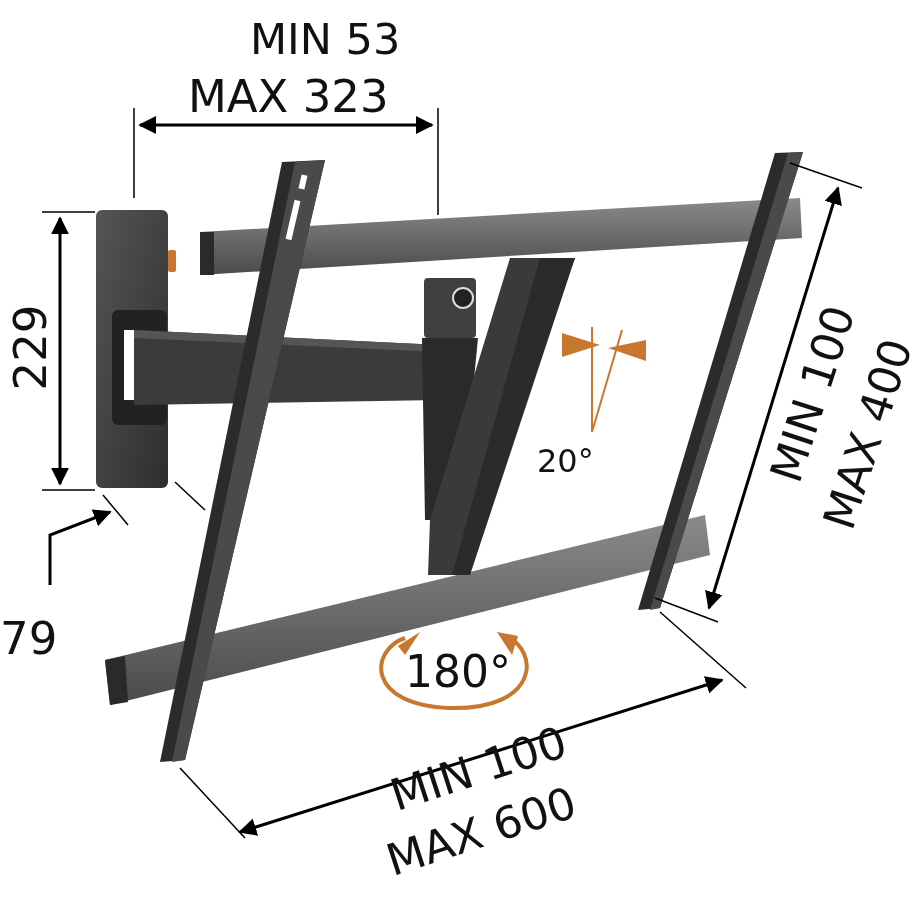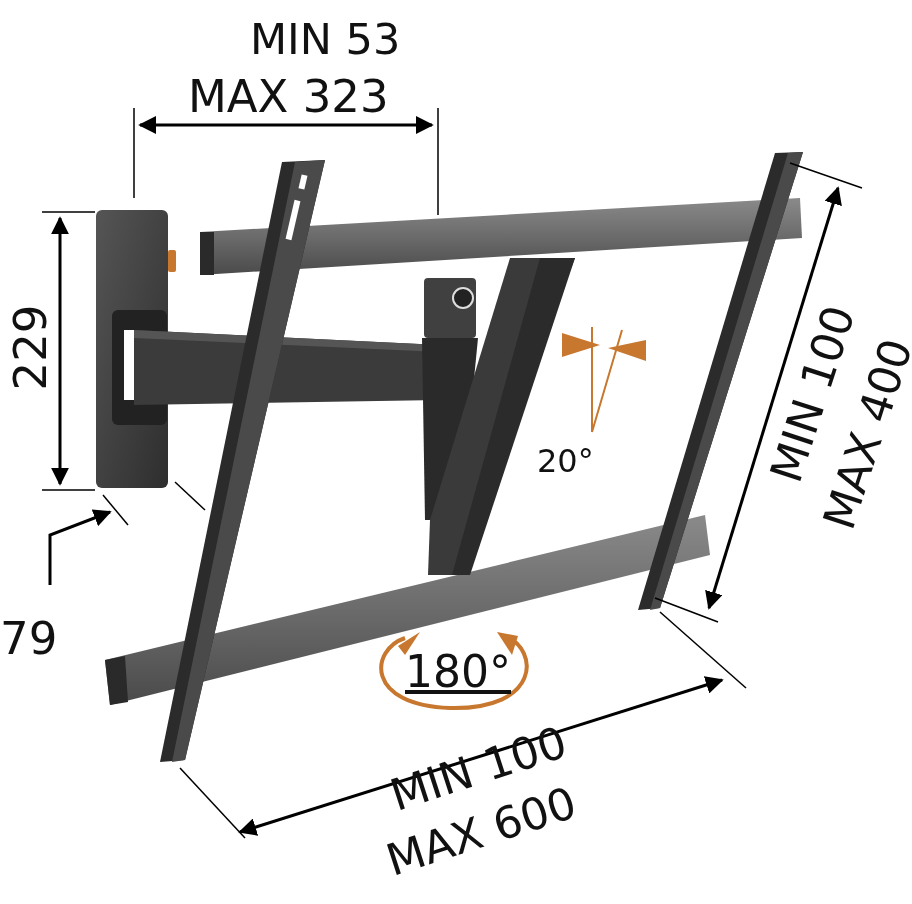--- a/index.html
+++ b/index.html
@@ -115,19 +115,19 @@
 
 <div class="lbl" style="left:222px;top:18px;font-size:43px;margin-left:28px;">MIN 53</div>
 <div class="lbl" style="left:180px;top:74px;font-size:45px;margin-left:8px;">MAX 323</div>
 
 <div class="lbl" style="left:-12px;top:325px;font-size:45px;transform:rotate(-90deg);transform-origin:center;">229</div>
 
 <div class="lbl" style="left:0px;top:616px;font-size:45px;">79</div>
 
 <div class="lbl" style="left:537px;top:445px;font-size:32px;">20°</div>
 
-<div class="lbl" style="left:405px;top:650px;font-size:44px;text-decoration:underline;">180°</div>
+<div class="lbl" style="left:405px;top:650px;font-size:44px;">180°</div>
 
 <div class="lbl" style="left:722px;top:372px;font-size:44px;transform:rotate(-72deg);transform-origin:center;">MIN 100</div>
 <div class="lbl" style="left:770px;top:412px;font-size:44px;transform:rotate(-72deg);transform-origin:center;">MAX 400</div>
 
 <div class="lbl" style="left:392px;top:775px;font-size:44px;transform:rotate(-18deg);transform-origin:left center;">MIN 100</div>
 <div class="lbl" style="left:388px;top:840px;font-size:44px;transform:rotate(-18deg);transform-origin:left center;">MAX 600</div>
 
 </body></html>

